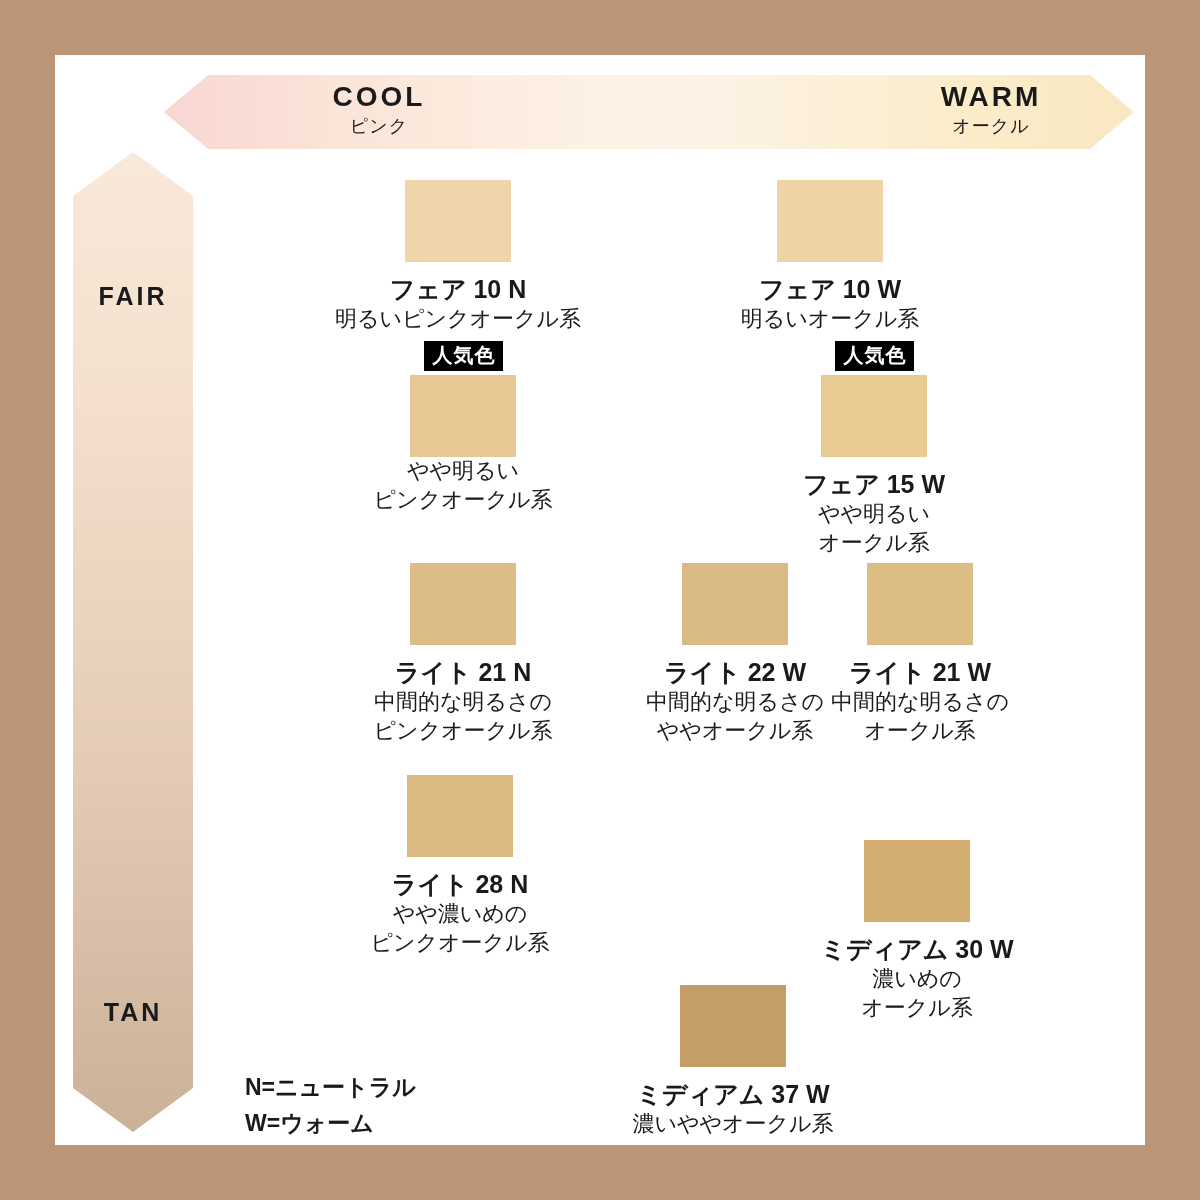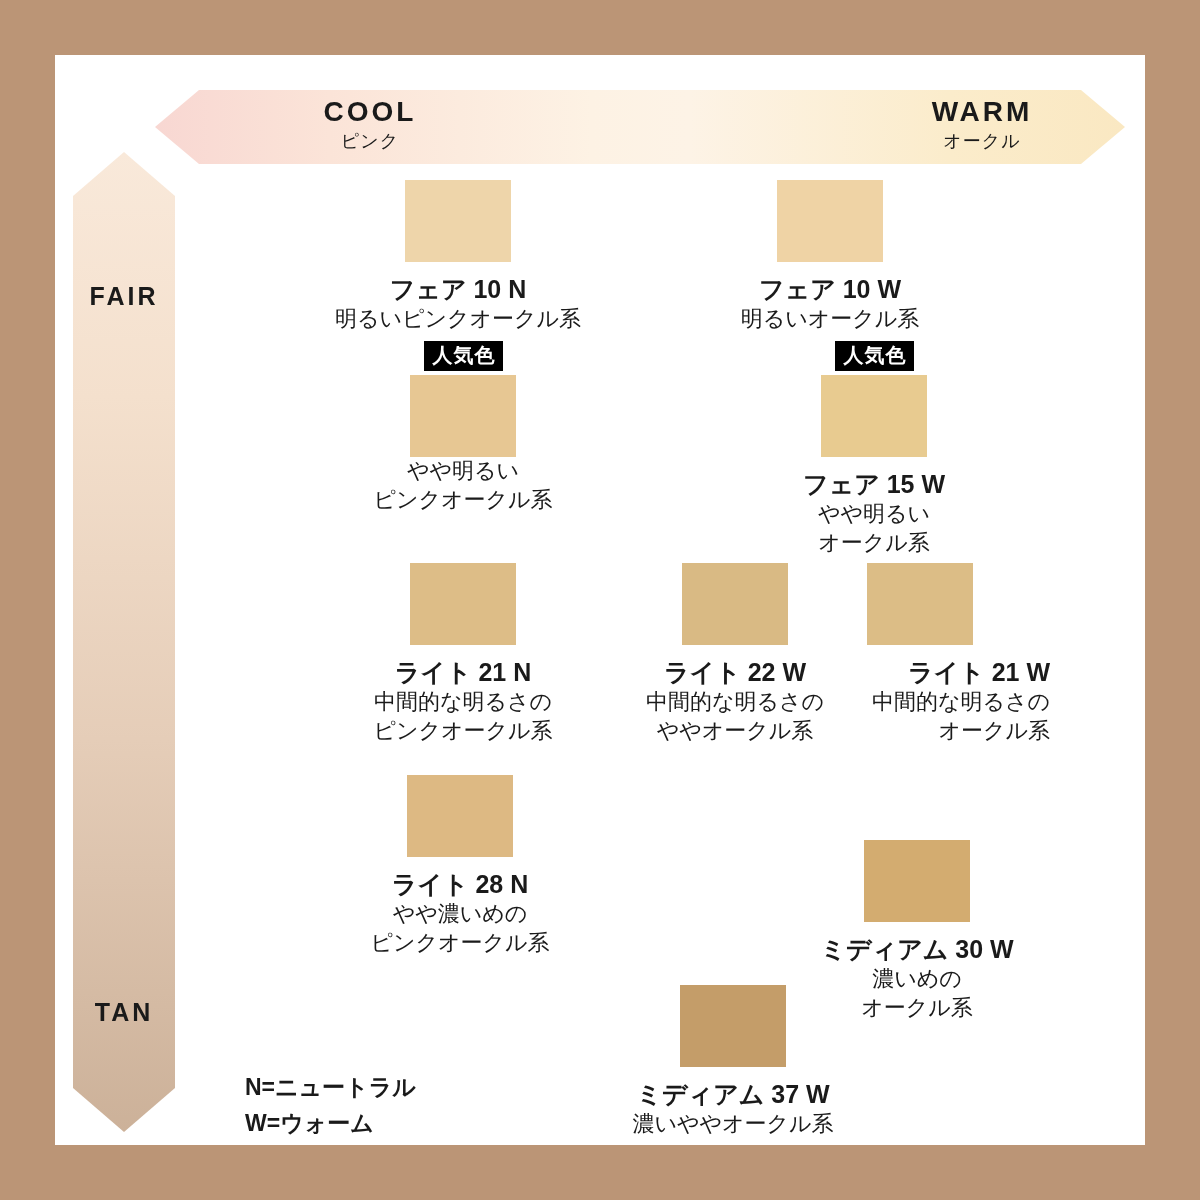--- a/index.html
+++ b/index.html
@@ -16,25 +16,24 @@
   }
   .canvas {
     position: absolute;
     left: 55px; top: 55px;
     width: 1090px; height: 1090px;
     background: #ffffff;
   }
   
   .h-arrow {
     position: absolute;
-    left: 100px; top: 20px;
+    left: 109px; top: 20px;
     width: 970px; height: 74px;
     background: linear-gradient(90deg, #f8d7d2 0%, #fbe4d8 18%, #fdf2e4 45%, #fdf3e6 55%, #fbeccb 82%, #fae8c2 100%);
     clip-path: polygon(0 50%, 44px 0, calc(100% - 44px) 0, 100% 50%, calc(100% - 44px) 100%, 44px 100%);
-    margin-top: 15px;
   }
   .axis-label-h {
     position: absolute;
     top: 50%;
     transform: translateY(-52%);
     text-align: center;
     color: #1a1a1a;
     white-space: nowrap;
   }
   .axis-label-h .axis-main {
@@ -48,21 +47,21 @@
     font-weight: 400;
     letter-spacing: 1px;
     margin-top: 3px;
   }
   .axis-label-h.cool { left: 120px; width: 190px; }
   .axis-label-h.warm { right: 48px; width: 190px; }
   
   .v-arrow {
     position: absolute;
     left: 18px; top: 97px;
-    width: 102px; height: 980px;
+    width: 120px; height: 980px;
     background: linear-gradient(180deg, #f9e9da 0%, #f4e0cd 25%, #e5cdb8 60%, #ccb199 100%);
     clip-path: polygon(50% 0, 100% 44px, 100% calc(100% - 44px), 50% 100%, 0 calc(100% - 44px), 0 44px);
   }
   .axis-label-v {
     position: absolute;
     left: 0; width: 100%;
     text-align: center;
     color: #1a1a1a;
     font-size: 25px;
     font-weight: 700;
@@ -172,21 +171,21 @@
       <div class="shade-desc">ピンクオークル系</div>
     </div>
 
     <div class="shade" style="left:550px; top:508px;">
       <div class="swatch" style="background: rgb(217, 186, 132);"></div>
       <div class="shade-name">ライト 22 W</div>
       <div class="shade-desc">中間的な明るさの</div>
       <div class="shade-desc">ややオークル系</div>
     </div>
 
-    <div class="shade" style="left:735px; top:508px;text-align:right;">
+    <div class="shade" style="left:735px; top:508px;">
       <div class="swatch" style="background: rgb(220, 189, 134);"></div>
       <div class="shade-name">ライト 21 W</div>
       <div class="shade-desc">中間的な明るさの</div>
       <div class="shade-desc">オークル系</div>
     </div>
 
     <div class="shade" style="left:275px; top:720px;">
       <div class="swatch" style="background: rgb(221, 185, 131);"></div>
       <div class="shade-name">ライト 28 N</div>
       <div class="shade-desc">やや濃いめの</div>

